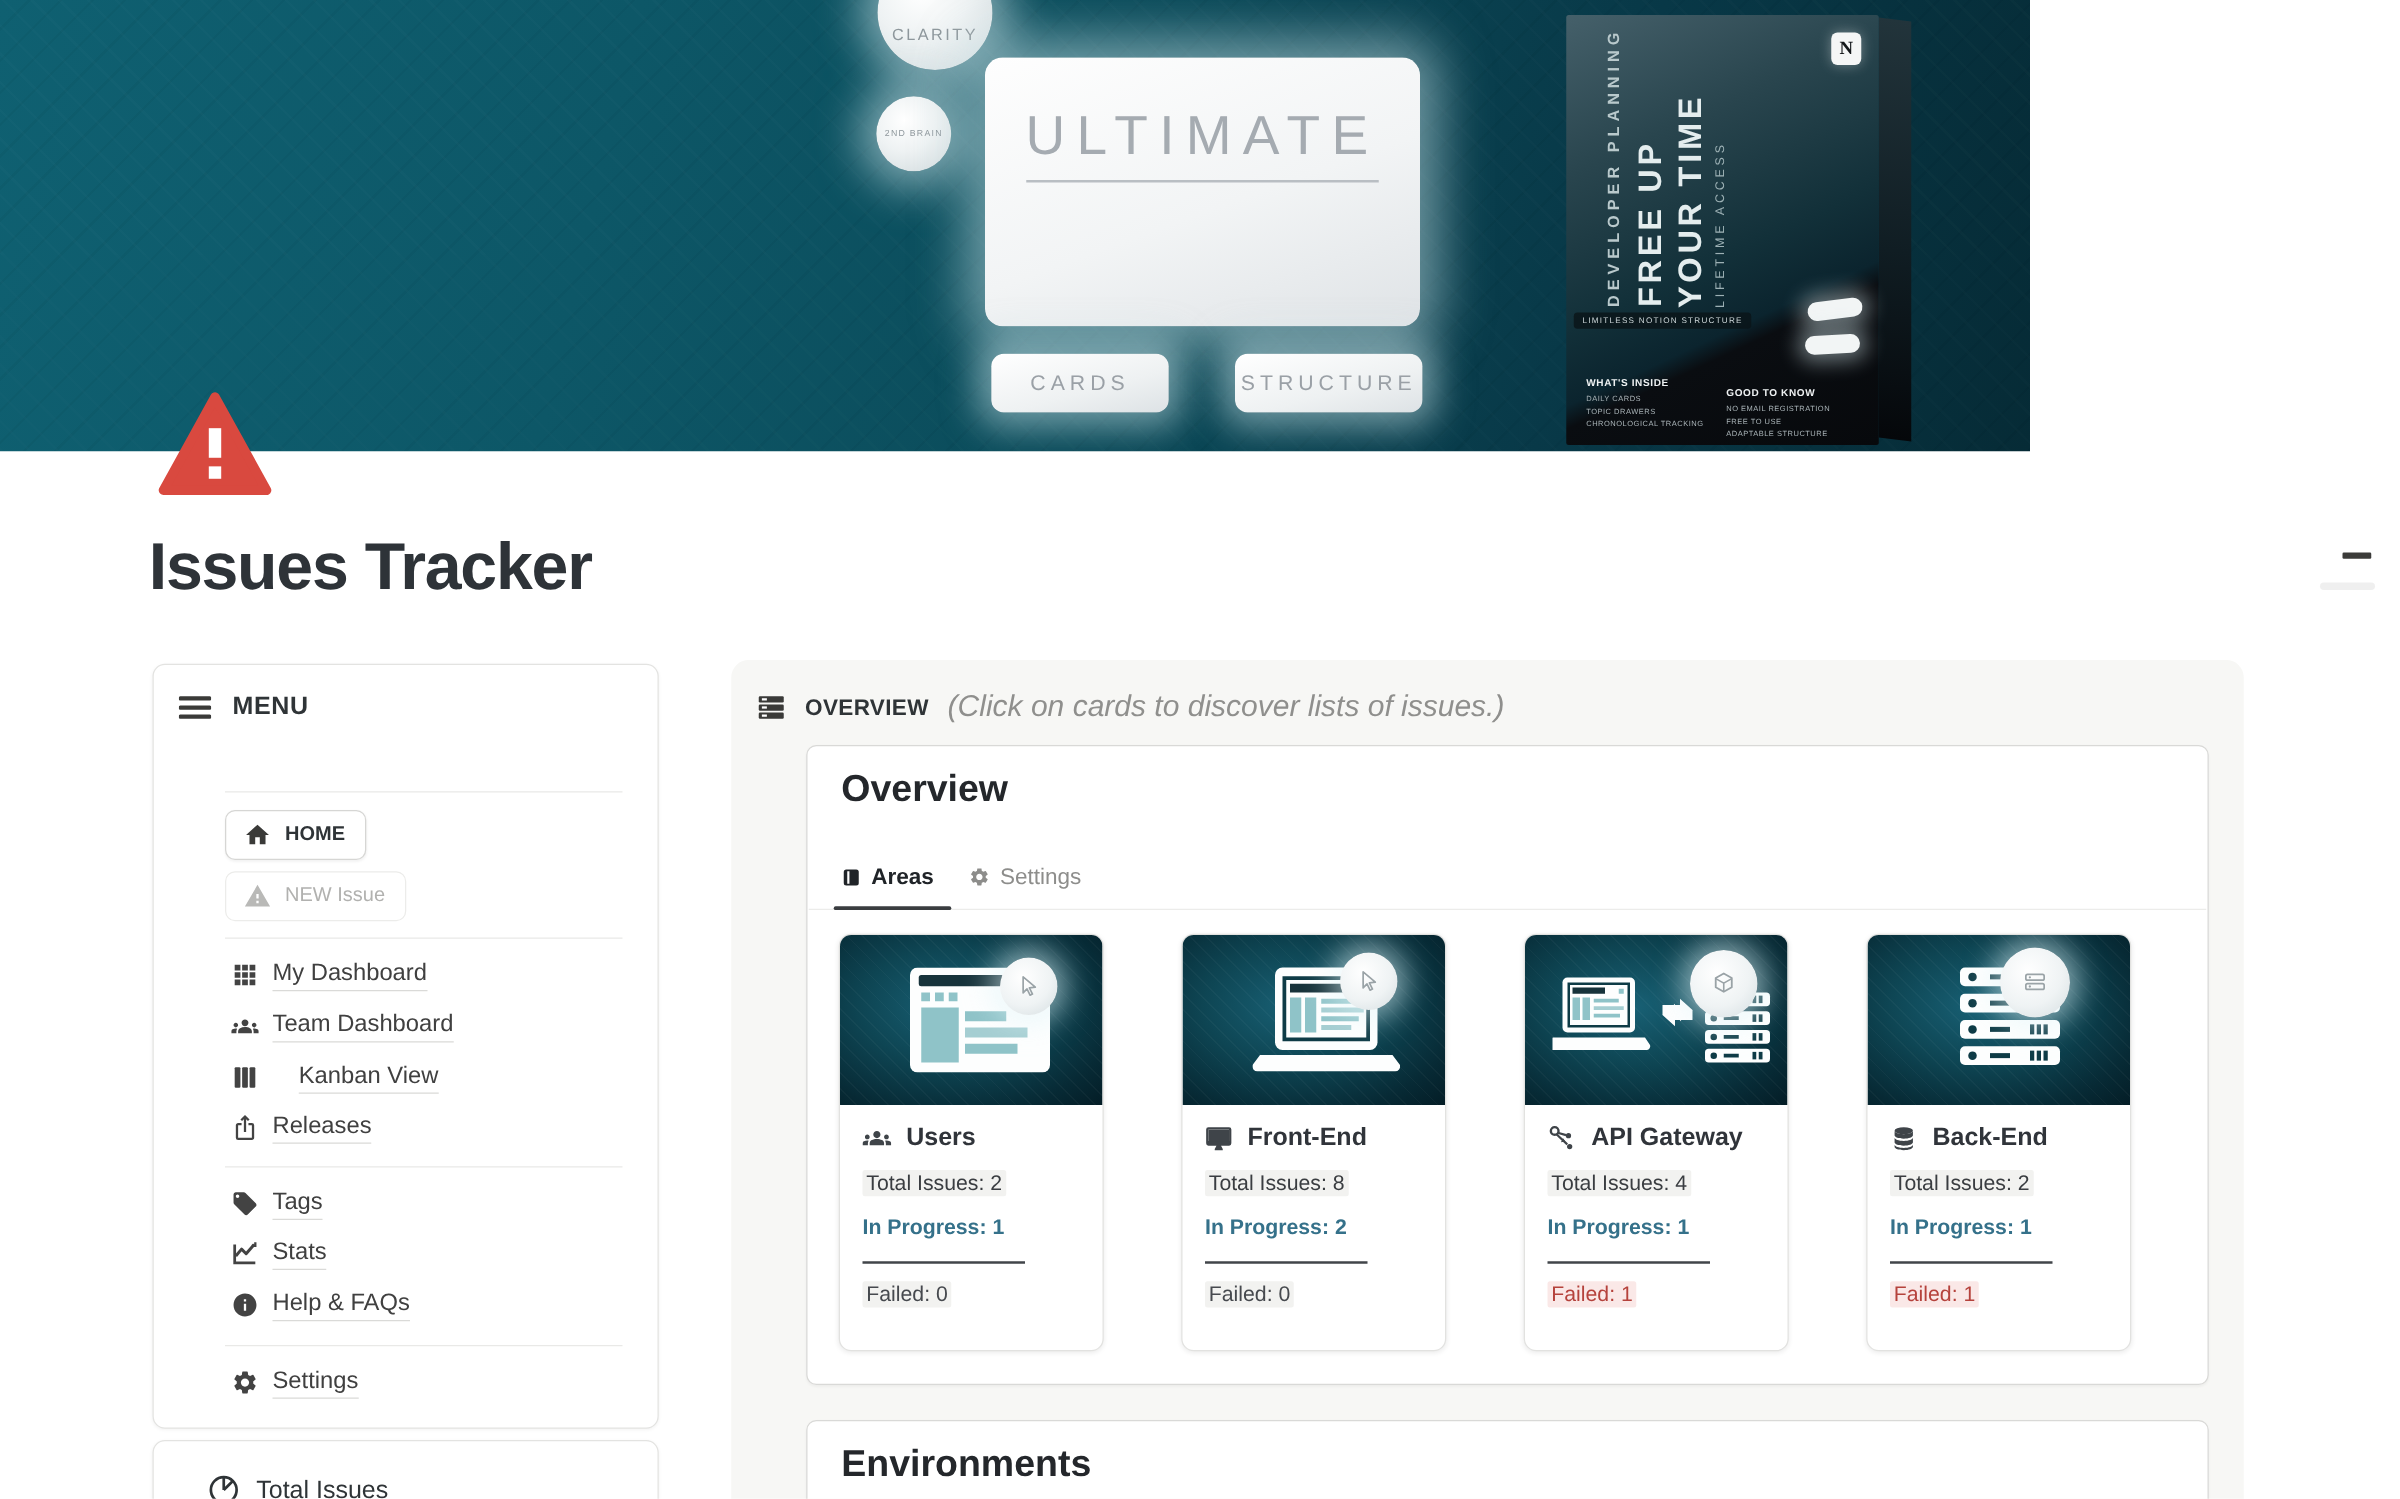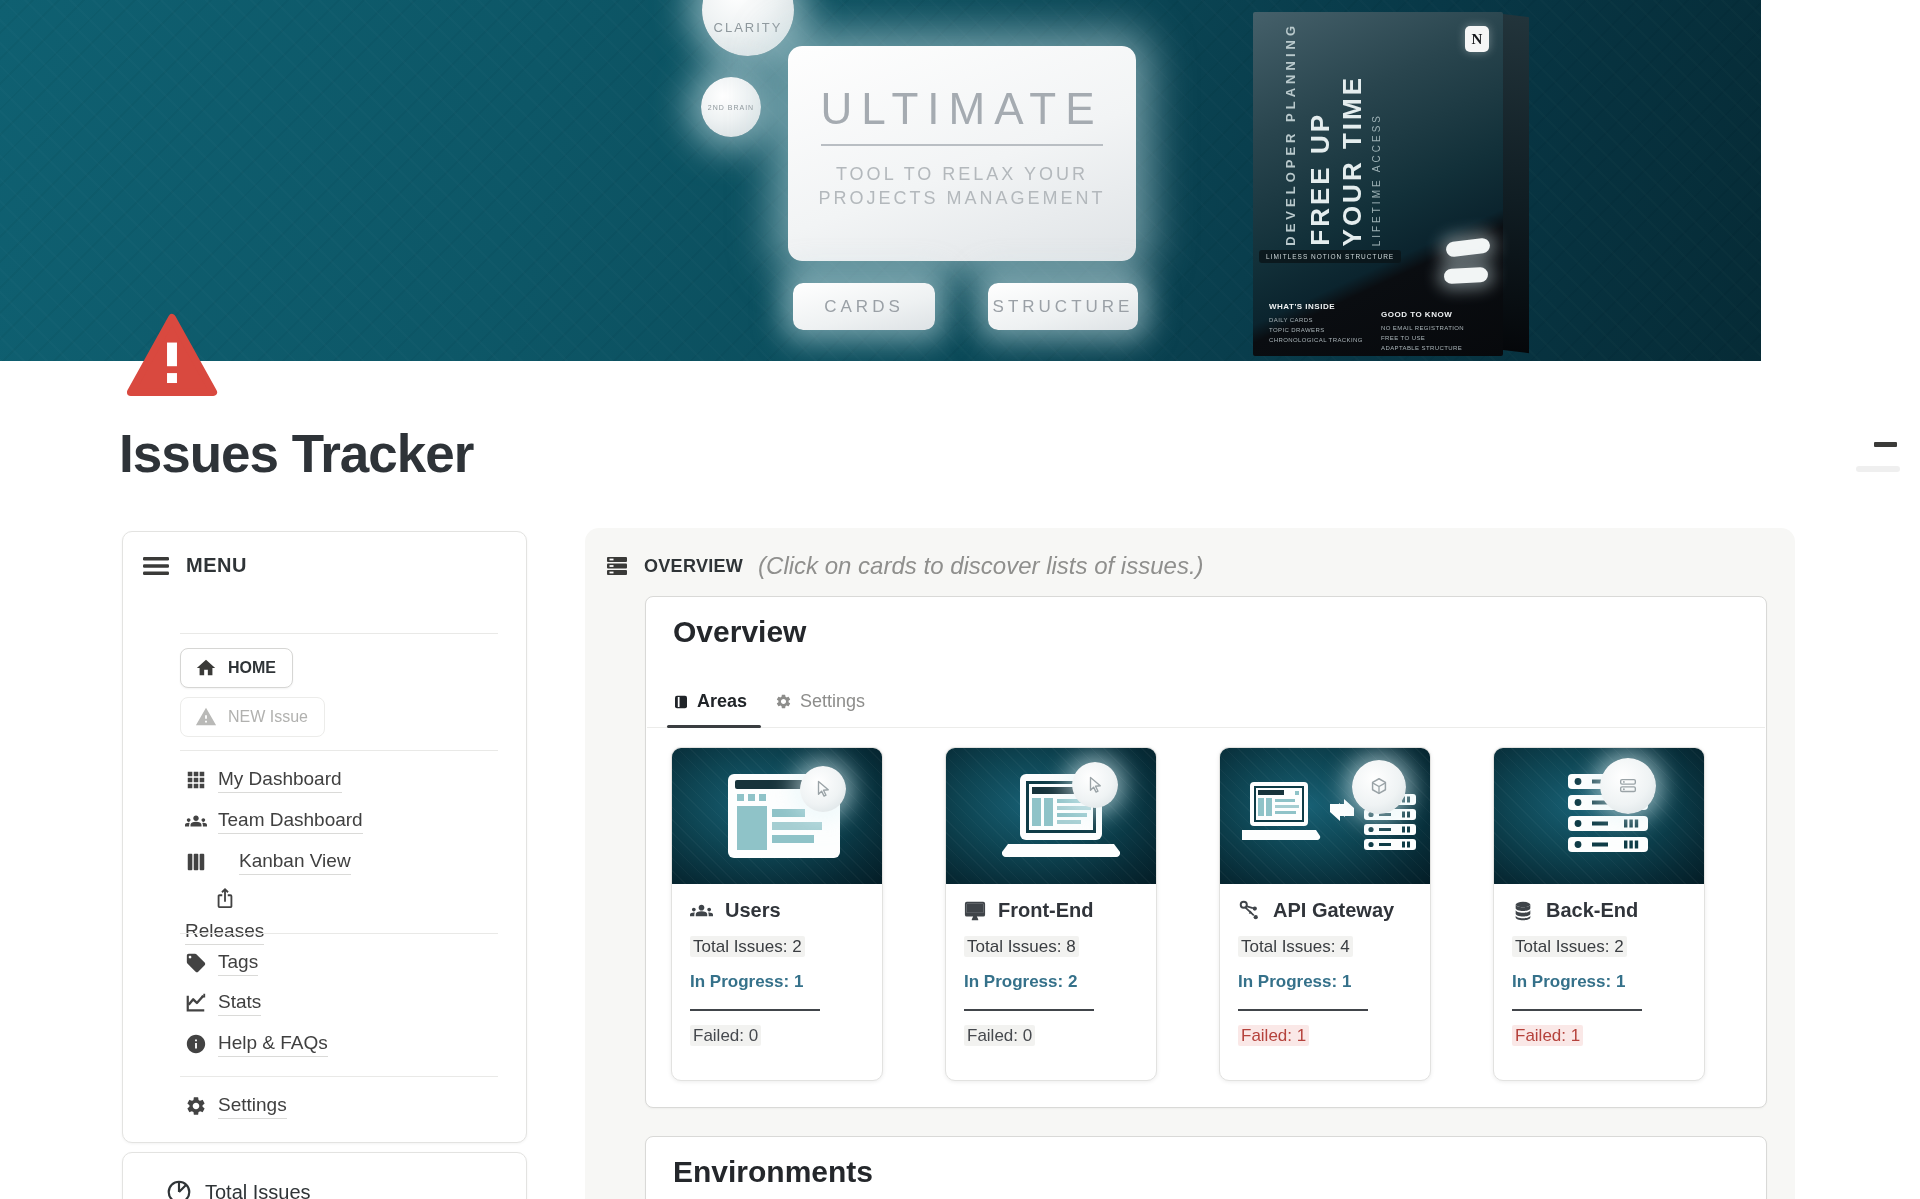--- a/index.html
+++ b/index.html
@@ -1,21 +1,21 @@
 <!DOCTYPE html>
 <html><head>
 <meta charset="utf-8">
 <style>
   * { margin:0; padding:0; box-sizing:border-box; }
   html,body { width:1920px; height:1199px; overflow:hidden; background:#ffffff;
               font-family:"Liberation Sans", sans-serif; color:#2f3437; }
   .page { position:relative; width:1920px; height:1199px; background:#fff; }
 
   
-  .banner { position:absolute; left:0; top:0; width:1761px; height:361px; overflow:hidden;
+  .banner { position:absolute; left:0; top:0; width:1624px; height:361px; overflow:hidden;
     background:linear-gradient(103deg,#0f6071 0%,#0d5767 30%,#0b4b5a 55%,#083847 78%,#062b36 100%); }
   .banner::before { content:""; position:absolute; inset:0;
     background:
       repeating-linear-gradient(45deg, rgba(255,255,255,.025) 0 2px, transparent 2px 16px),
       repeating-linear-gradient(-45deg, rgba(0,0,0,.05) 0 2px, transparent 2px 18px);
     opacity:.6; }
   .bubble { position:absolute; border-radius:50%;
     background:radial-gradient(circle at 38% 32%, #ffffff 0%, #eef2f3 45%, #cfd9dc 100%);
     box-shadow:0 0 34px 14px rgba(215,236,240,.55);
     display:flex; align-items:center; justify-content:center;
@@ -144,24 +144,20 @@
     <div class="bubble bubble1">
       <span>CLARITY</span>
     </div>
     <div class="bubble bubble2">
       <span>2ND BRAIN</span>
     </div>
 
     <div class="hero-card">
       <div class="hero-title">ULTIMATE</div>
       <div class="hero-rule"></div>
-      <div class="hero-sub">
-        <div>TOOL TO RELAX YOUR</div>
-        <div>PROJECTS MANAGEMENT</div>
-      </div>
     </div>
 
     <div class="banner-btn btn-cards">
       <span>CARDS</span>
     </div>
     <div class="banner-btn btn-structure">
       <span>STRUCTURE</span>
     </div>
 
     <div class="product-box">
@@ -241,21 +237,21 @@
       <span class="lbl">Team Dashboard</span>
     </div>
     <div class="menu-row" style="top:315px;gap:32px;">
       <svg class="micon" viewBox="0 0 24 24">
         <rect x="3" y="3" width="5" height="18" rx="1" fill="#434343"></rect>
         <rect x="9.5" y="3" width="5" height="18" rx="1" fill="#434343"></rect>
         <rect x="16" y="3" width="5" height="18" rx="1" fill="#434343"></rect>
       </svg>
       <span class="lbl">Kanban View</span>
     </div>
-    <div class="menu-row" style="top:355px;flex-direction:column;">
+    <div class="menu-row" style="top:355px;">
       <svg class="micon" viewBox="0 0 24 24">
         <path d="M16 5l-1.42 1.42-1.59-1.59V16h-1.98V4.83L9.42 6.42 8 5l4-4 4 4zm4 5v11c0 1.1-.9 2-2 2H6a2 2 0 01-2-2V10c0-1.11.89-2 2-2h3v2H6v11h12V10h-3V8h3a2 2 0 012 2z" fill="#434343"></path>
       </svg>
       <span class="lbl">Releases</span>
     </div>
 
     <div class="menu-div" style="top:401px;"></div>
 
     <div class="menu-row" style="top:416px;">
       <svg class="micon" viewBox="0 0 24 24">

